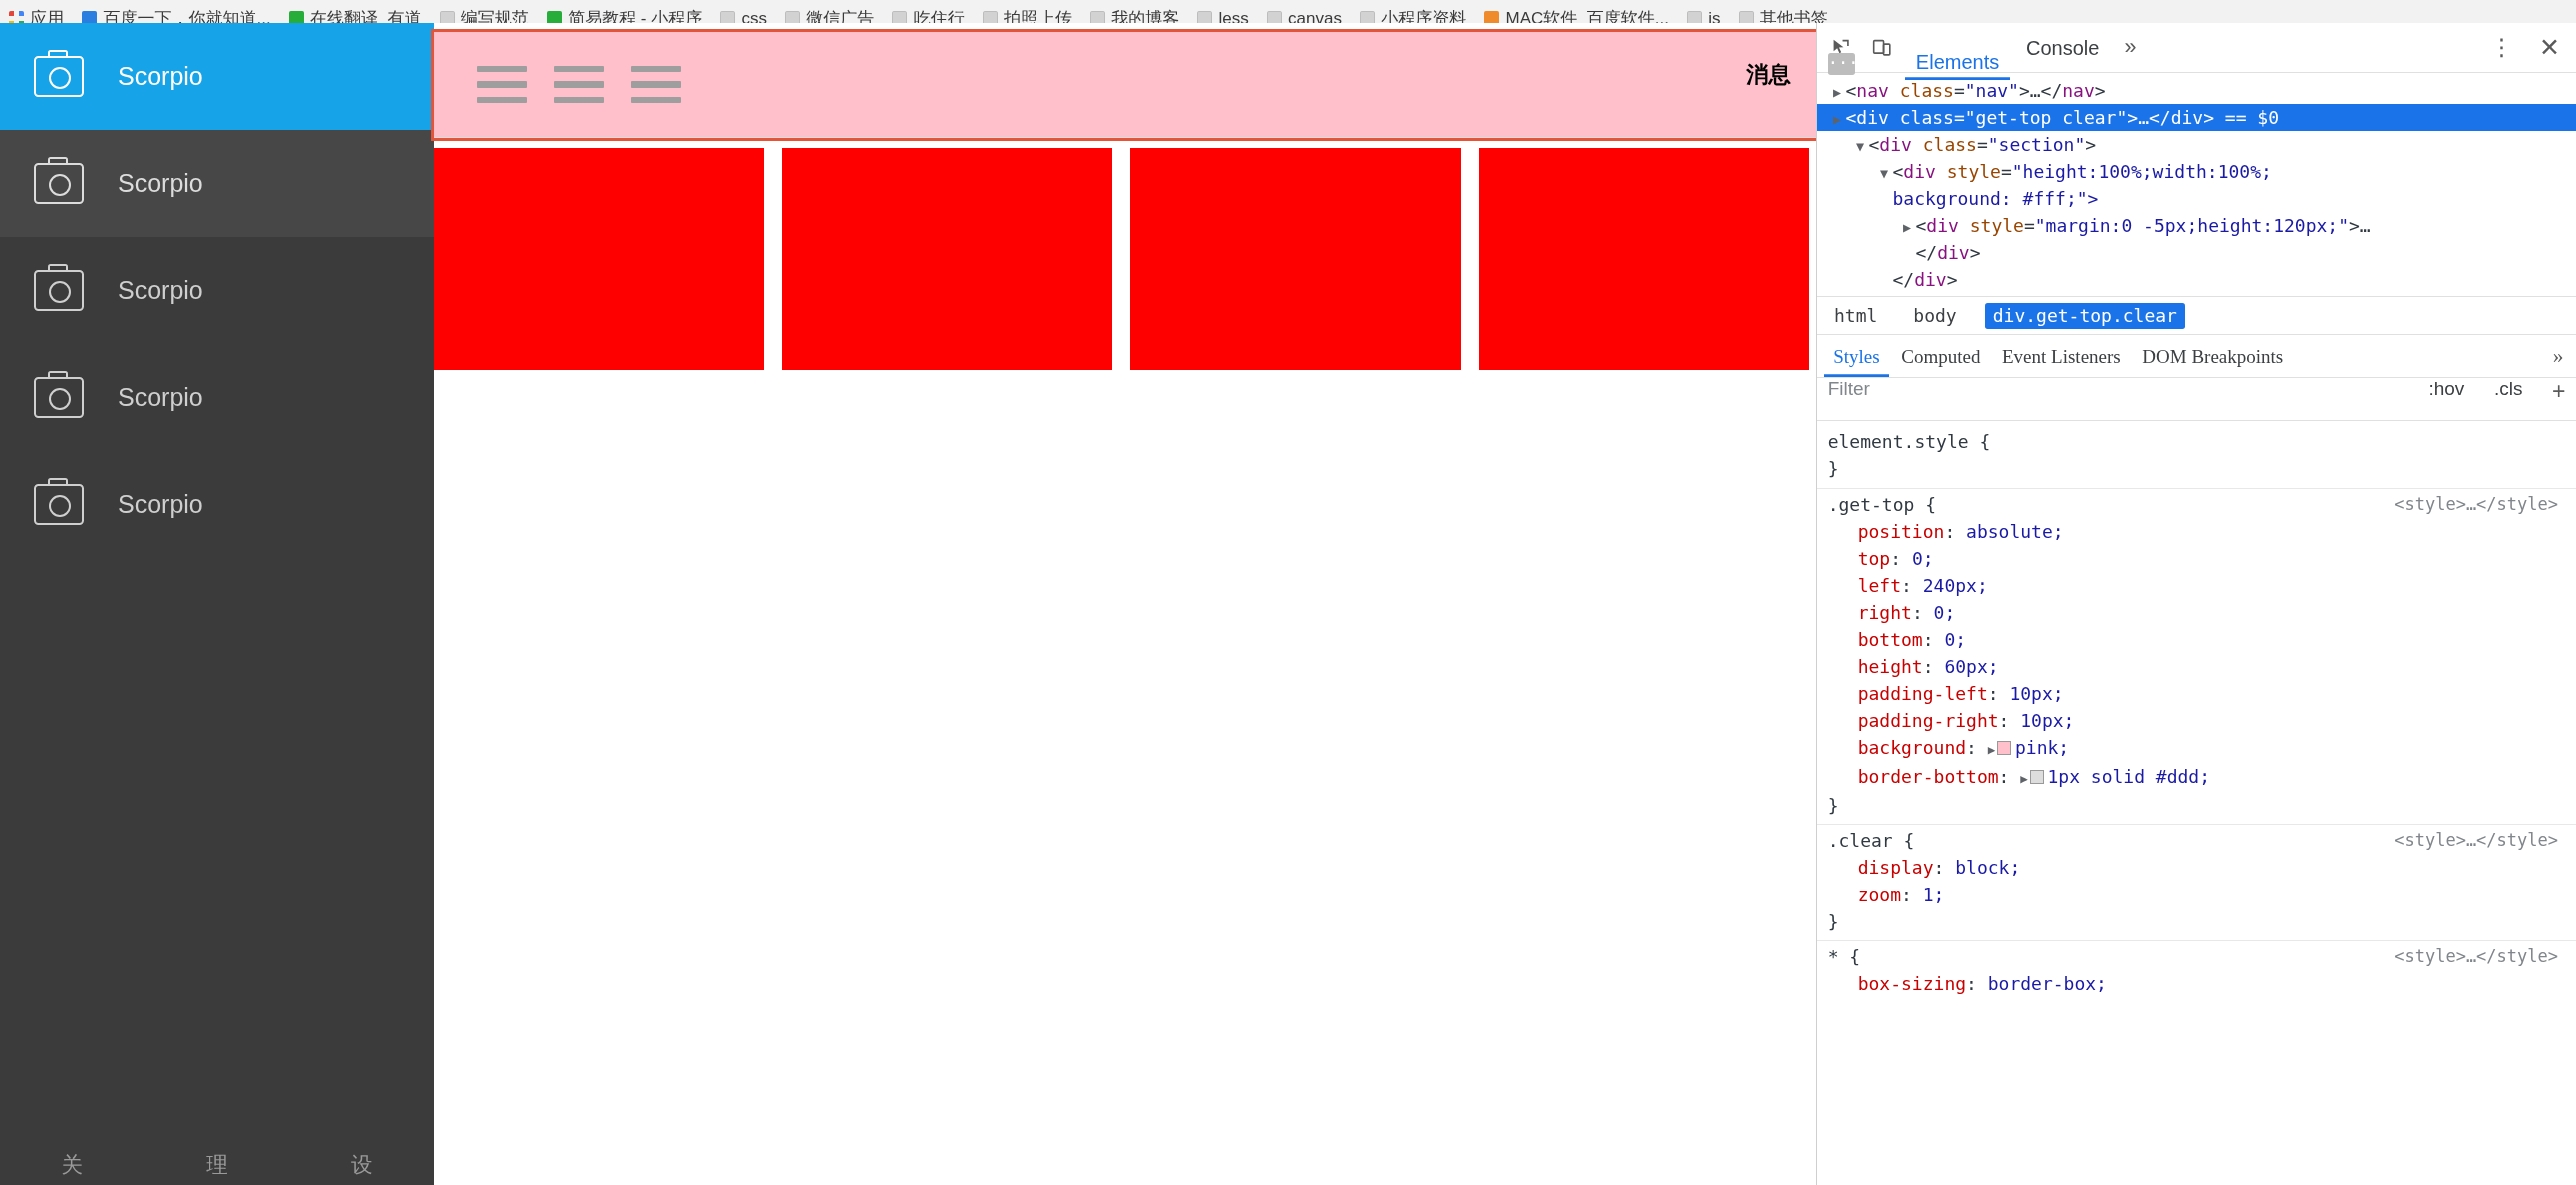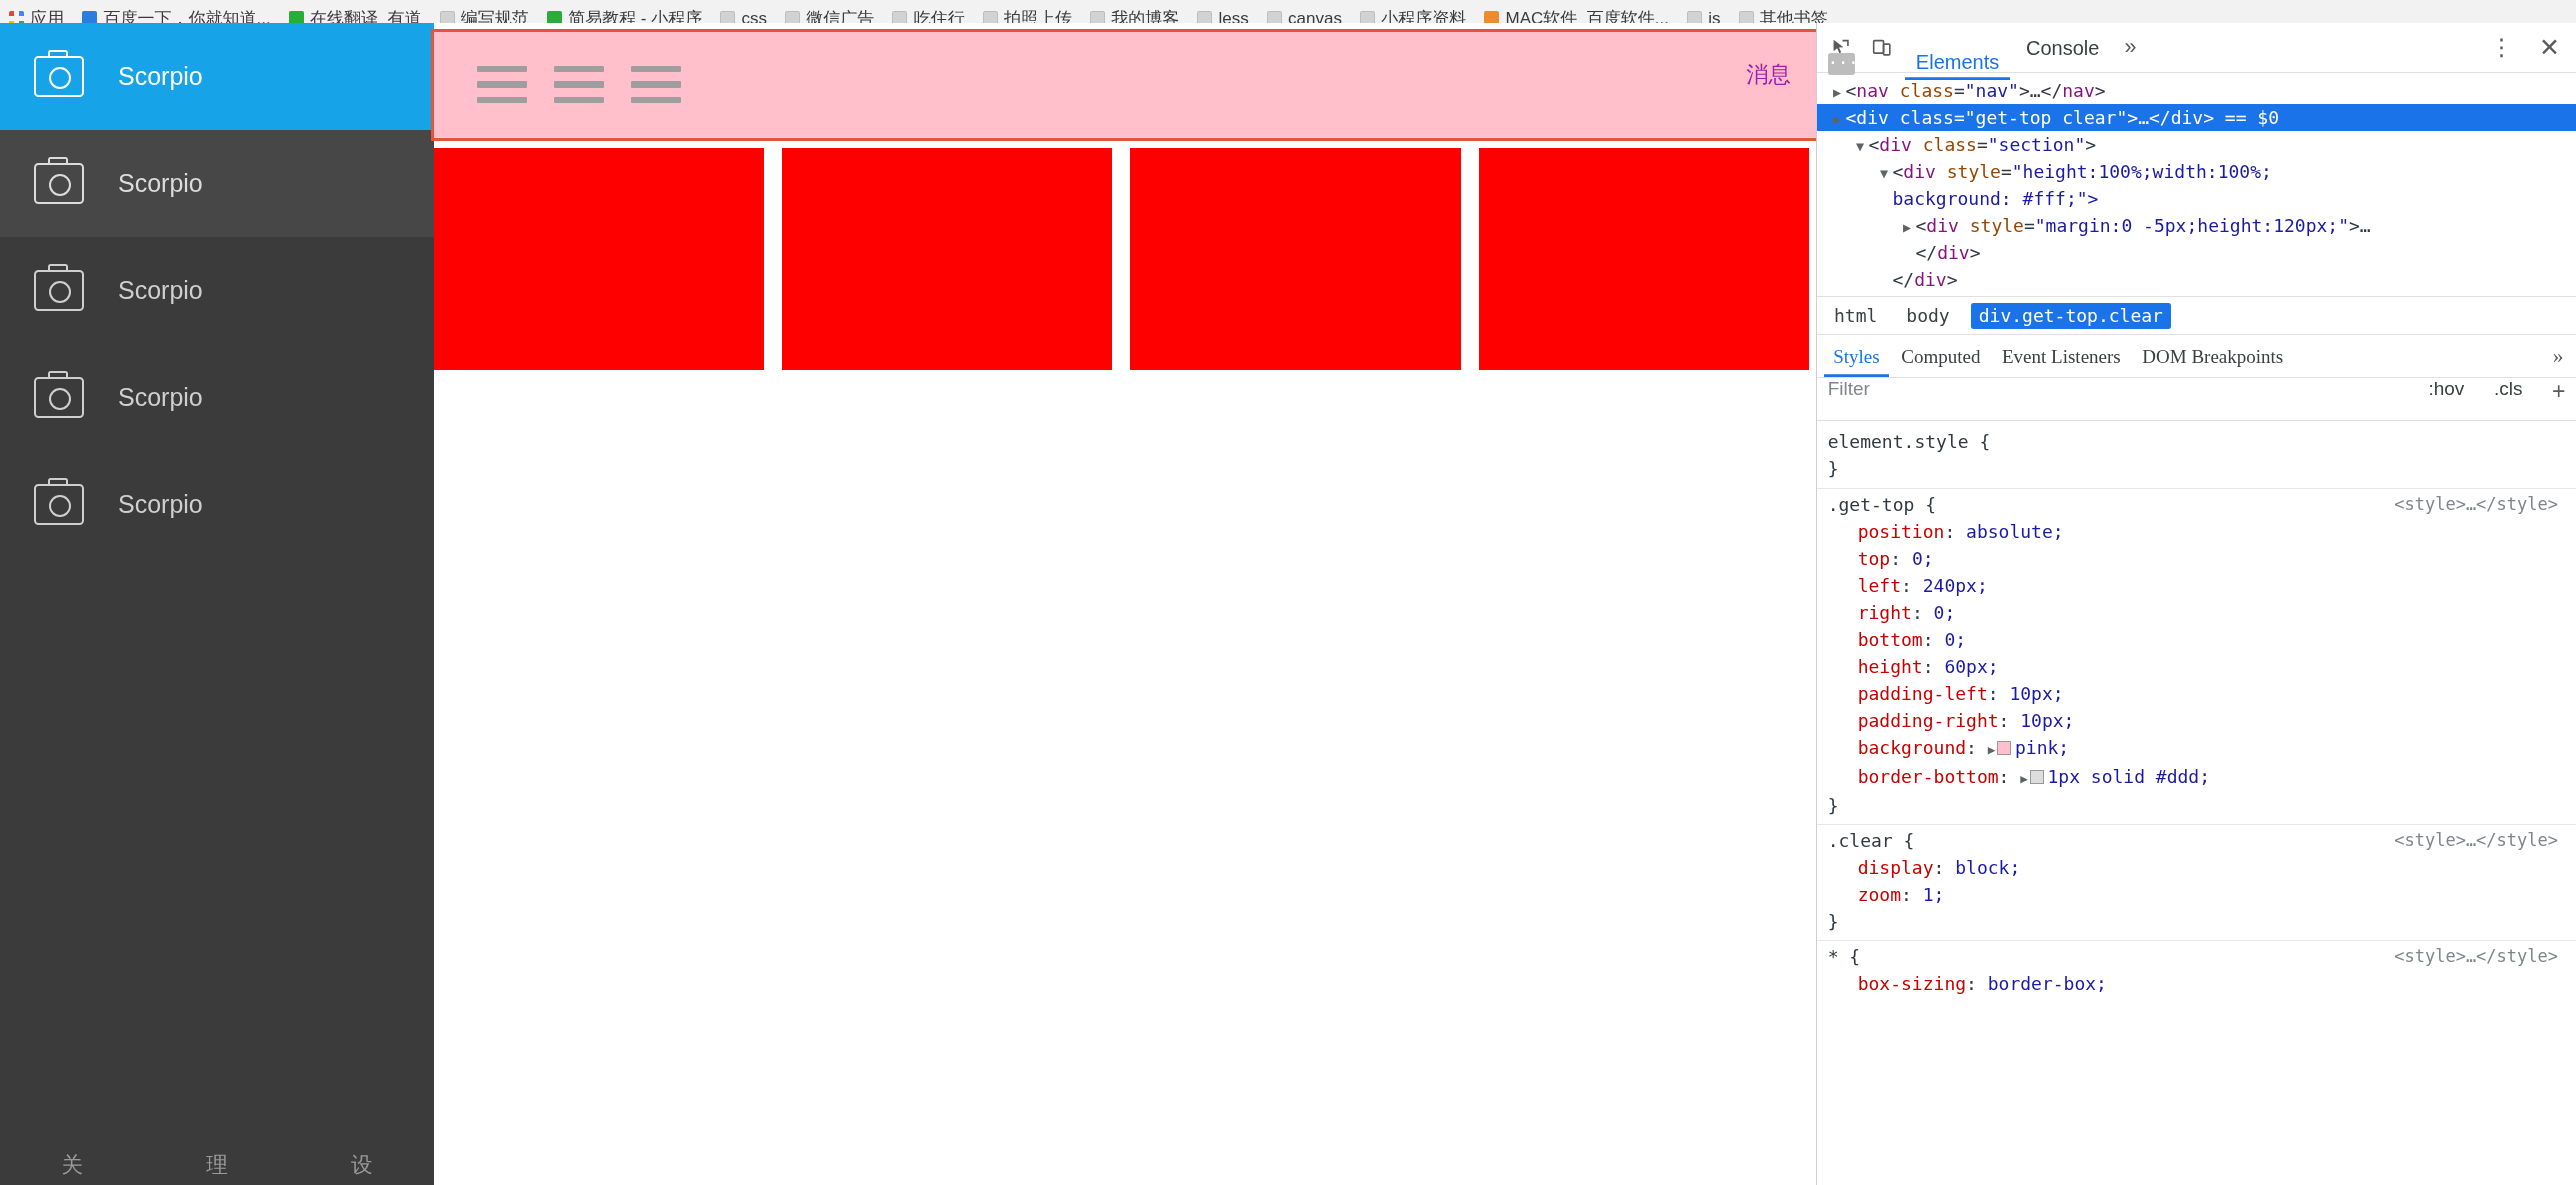--- a/index.html
+++ b/index.html
@@ -96,21 +96,21 @@
     padding: 0 16px;
     display: flex; align-items: center;
   }
   .hamburger {
     width: 50px; height: 38px; margin-left: 27px;
     display: flex; flex-direction: column; justify-content: space-between;
   }
   .hamburger i { display:block; height:6.3px; background:#9e9e9e; border-radius:0.9px; }
   .msg-label {
     position:absolute; right: 25px; top: 27px;
-    font-size: 22.4px; color: #a21caf;
+    font-size: 22.4px; color: #000000; font-weight: bold;
   }
 
   
   .boxes {
     position: absolute; top: 125px; left: 434px; right: 7.2px; height: 233px;
     display: flex; gap: 18px;
   }
   .red-box { flex: 1; background: #fe0000; height: 222px; }
 
   
@@ -156,21 +156,21 @@
   .attrval { color:#1a1aa6; }
   .punct { color:#303942; }
   .eqdollar { color:#a5a5a5; }
   .dots-badge {
     position:absolute; left: 10.7px; top: 30px;
     width: 27px; height: 21.5px; background:#bdbdbd; color:#fff;
     border-radius:2.7px; font-size: 17px; text-align:center; line-height: 20px;
   }
 
   .breadcrumb {
-    height: 39px; display:flex; align-items:center; gap: 13px;
+    height: 39px; display:flex; align-items:center; gap: 20px;
     border-top: 0.9px solid #e0e0e0; border-bottom: 0.9px solid #e0e0e0;
     padding: 0 9px; font-size: 18px; color:#3c4043;
   }
   .crumb { padding: 2.7px 8px; border-radius: 2.7px; }
   .crumb.sel { background:#1a73e8; color:#fff; }
 
   .styles-tabs {
     height: 43px; display:flex; align-items:center; gap: 3.6px;
     border-bottom: 0.9px solid #e0e0e0; padding: 0 7.2px;
     font-family:Liberation Serif, serif; font-size: 19px; color:#3c4043;

